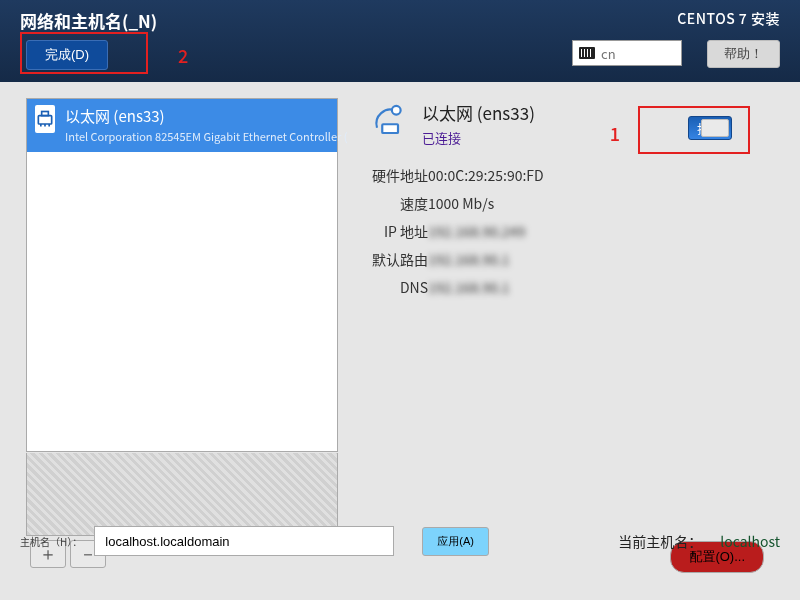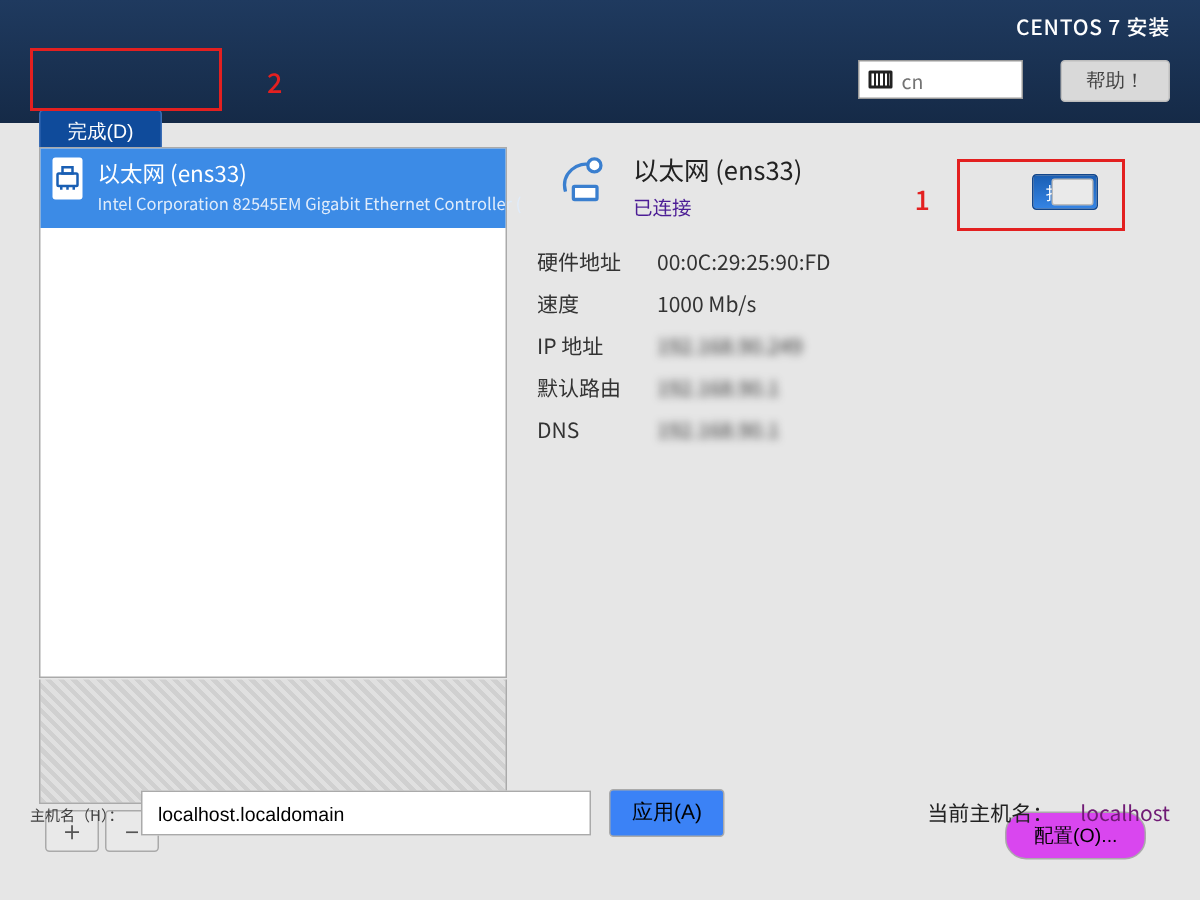--- a/index.html
+++ b/index.html
@@ -1,20 +1,20 @@
 <!DOCTYPE html>
 <html><head>
   <meta charset="utf-8">
   <style>
     * { box-sizing: border-box; margin: 0; padding: 0; }
     body { font-family: "Noto Sans CJK SC", "Microsoft YaHei", sans-serif; font-size: 13px; background: #e6e6e6; width: 800px; height: 600px; overflow: hidden; }
     
     .header { background: linear-gradient(to bottom, #1f3a5f, #152a47); height: 82px; position: relative; color: white; }
     .header-title { position: absolute; top: 8px; left: 20px; font-size: 17px; font-weight: 600; }
-    .done-btn { position: absolute; top: 40px; left: 26px; background: #0f4b9b; border: 1px solid #3a6db5; color: white; padding: 5px 18px; border-radius: 3px; font-size: 13px; cursor: pointer; margin-top: 33px; }
+    .done-btn { position: absolute; top: 40px; left: 26px; background: #0f4b9b; border: 1px solid #3a6db5; color: white; padding: 5px 18px; border-radius: 3px; font-size: 13px; cursor: pointer; }
     .red-box-2 { position: absolute; top: 32px; left: 20px; width: 128px; height: 42px; border: 2px solid #e32020; }
     .anno-2 { position: absolute; top: 42px; left: 178px; color: #e32020; font-size: 18px; font-weight: 500; }
     .installer-title { position: absolute; top: 8px; right: 20px; font-size: 14px; font-weight: 500; letter-spacing: 0.5px; }
     .kb-box { position: absolute; top: 40px; right: 118px; width: 110px; height: 26px; background: white; border: 1px solid #999; display: flex; align-items: center; padding: 0 6px; color: #737373; }
     .kb-icon { width: 16px; height: 12px; background: #222; display: inline-block; margin-right: 6px; position: relative; border-radius: 1px; }
     .kb-icon::before { content: ""; position: absolute; inset: 2px; background: repeating-linear-gradient(to right, white 0 1.5px, #222 1.5px 3px); }
     .help-btn { position: absolute; top: 40px; right: 20px; background: #d9d9d9; border: 1px solid #bdbdbd; color: #444; padding: 4px 16px; border-radius: 3px; font-size: 13px; cursor: pointer; }
 
     .main { position: relative; padding: 16px 20px 0 20px; }
     
@@ -34,36 +34,37 @@
     .detail-name { font-size: 17px; color: #222; margin-top: 2px; }
     .detail-status { font-size: 13px; color: #4c1d95; margin-top: 3px; }
     .toggle-wrap { position: absolute; top: 18px; right: 38px; width: 44px; height: 24px; background: linear-gradient(to bottom, #1a5fb4, #3584e4); border: 1px solid #13468a; border-radius: 3px; display: flex; align-items: center; cursor: pointer; }
     .toggle-label { color: white; font-size: 12px; margin-left: 8px; }
     .toggle-knob { position: absolute; right: 2px; top: 2px; width: 28px; height: 18px; background: #eaeaea; border: 1px solid #bbb; border-radius: 2px; }
     .red-box-1 { position: absolute; top: 8px; right: 20px; width: 112px; height: 48px; border: 2px solid #e32020; }
     .anno-1 { position: absolute; top: 22px; right: 150px; color: #e32020; font-size: 18px; font-weight: 500; }
     
     .info-table { margin-left: -12px; }
     .info-row { display: flex; margin-bottom: 8px; font-size: 14px; color: #333; }
-    .info-label { width: 70px; text-align: left; margin-right: 10px; color: #333; }
+    .info-label { width: 70px; text-align: right; color: #333; }
     .info-value.blur { filter: blur(3px); }
     
-    .config-btn { position: absolute; top: 459px; right: 36px; background: #d946ef; border: 1px solid #aaa; border-radius: 14px; padding: 6px 18px; font-size: 13px; cursor: pointer; }
+    .config-btn { position: absolute; top: 459px; right: 36px; background: #b91c1c; border: 1px solid #aaa; border-radius: 14px; padding: 6px 18px; font-size: 13px; cursor: pointer; }
     
     .hostname-row { position: absolute; top: 526px; left: 20px; right: 20px; display: flex; align-items: center; }
     .hostname-label { font-size: 10px; color: #404040; margin-right: 12px; }
     .hostname-input { width: 300px; height: 30px; border: 1px solid #aaa; padding: 0 10px; font-size: 13px; }
-    .apply-btn { margin-left: 12px; background: #3b82f6; border: 1px solid #aaa; border-radius: 3px; padding: 6px 14px; font-size: 14px; cursor: pointer; }
+    .apply-btn { margin-left: 28px; background: #7dd3fc; border: 1px solid #aaa; border-radius: 3px; padding: 6px 14px; font-size: 11px; cursor: pointer; }
     .cur-host-label { margin-left: auto; font-size: 14px; color: #222; }
-    .cur-host-val { margin-left: 18px; font-size: 14px; color: #701a75; }
+    .cur-host-val { margin-left: 18px; font-size: 14px; color: #14532d; }
   </style>
 </head>
 <body>
 
 <div class="header">
+  <div class="header-title">网络和主机名(_N)</div>
   <button class="done-btn">完成(D)</button>
   <div class="red-box-2"></div>
   <div class="anno-2">2</div>
   <div class="installer-title">CENTOS 7 安装</div>
   <div class="kb-box">
     <span class="kb-icon"></span>
     <span>cn</span>
   </div>
   <button class="help-btn">帮助！</button>
 </div>

